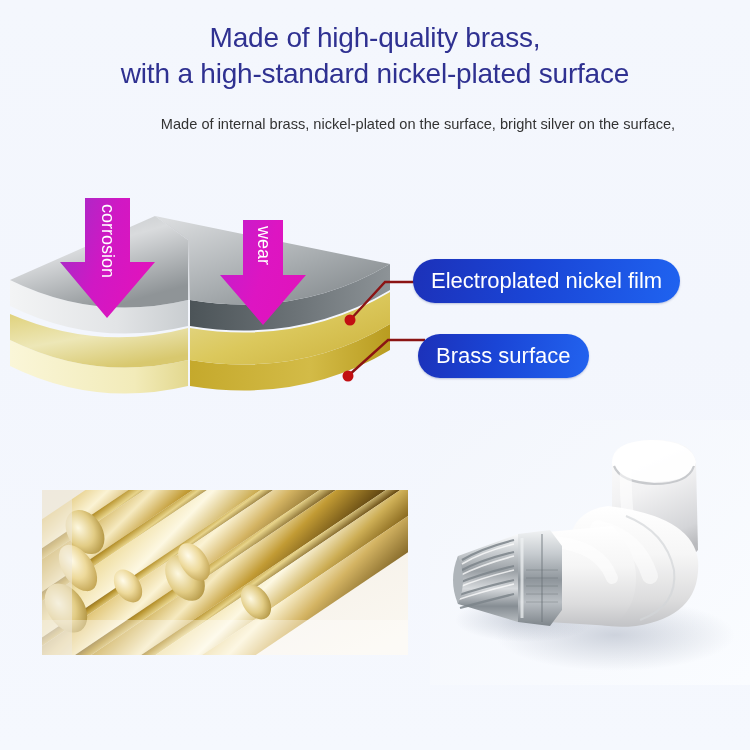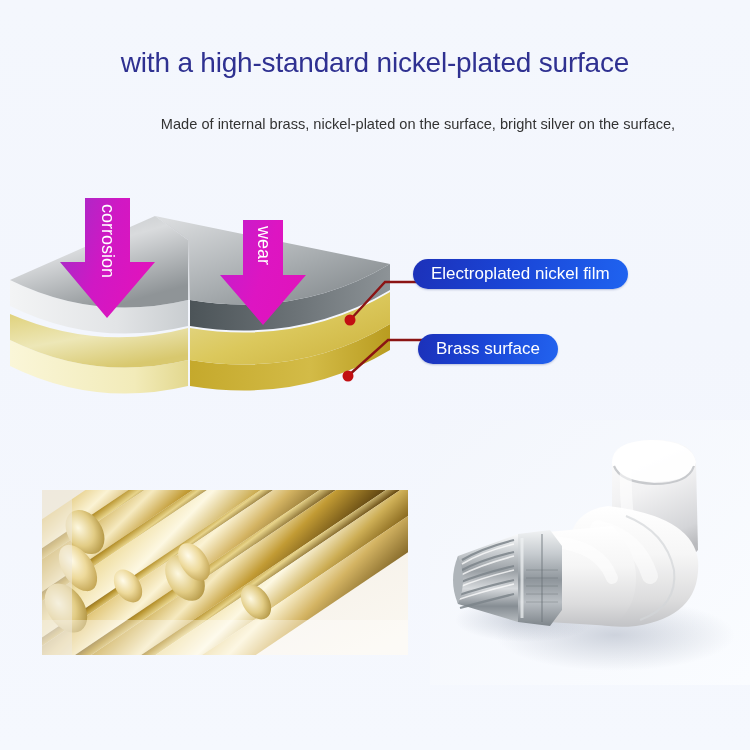--- a/index.html
+++ b/index.html
@@ -27,21 +27,21 @@
     left: 0;
     top: 20px;
     width: 750px;
     text-align: center;
     color: #2f3191;
     font-size: 28px;
     line-height: 36px;
     font-weight: 400;
     letter-spacing: -0.2px;
   }
-  .headline .l2 { display: block; margin-top: 25px; }
+  .headline .l2 { display: block; }
 
   .subhead {
     position: absolute;
     left: 0;
     top: 112px;
     width: 750px;
     text-align: center;
     color: #333333;
     font-size: 14.6px;
     line-height: 24px;
@@ -60,25 +60,25 @@
   }
   #diagram svg { display: block; }
 
   
   .badge {
     position: absolute;
     display: flex;
     align-items: center;
     justify-content: center;
     color: #ffffff;
-    font-size: 17px;
+    font-size: 22px;
     font-weight: 400;
     border-radius: 999px;
     padding: 0 18px;
-    height: 30px;
+    height: 44px;
     white-space: nowrap;
     box-shadow: 0 1px 2px rgba(20,40,120,0.25);
   }
   #badge-nickel {
     left: 413px;
     top: 259px;
     background: linear-gradient(100deg, #1c31b9 0%, #1a45d6 45%, #1f63f0 100%);
   }
   #badge-brass {
     left: 418px;
@@ -106,20 +106,21 @@
     height: 265px;
   }
   #photo-fitting svg { display: block; }
 </style>
 </head>
 <body>
 
 <div id="page">
 
   <div class="headline">
+    <span>Made of high-quality brass,</span>
     <span class="l2">with a high-standard nickel-plated surface</span>
   </div>
 
   <div class="subhead">
     <span>Made of internal brass, nickel-plated on the surface, bright silver on the surface,</span>
   </div>
 
   <div id="diagram">
     <svg width="700" height="240" viewBox="0 0 700 240" xmlns="http://www.w3.org/2000/svg">
       <defs>

